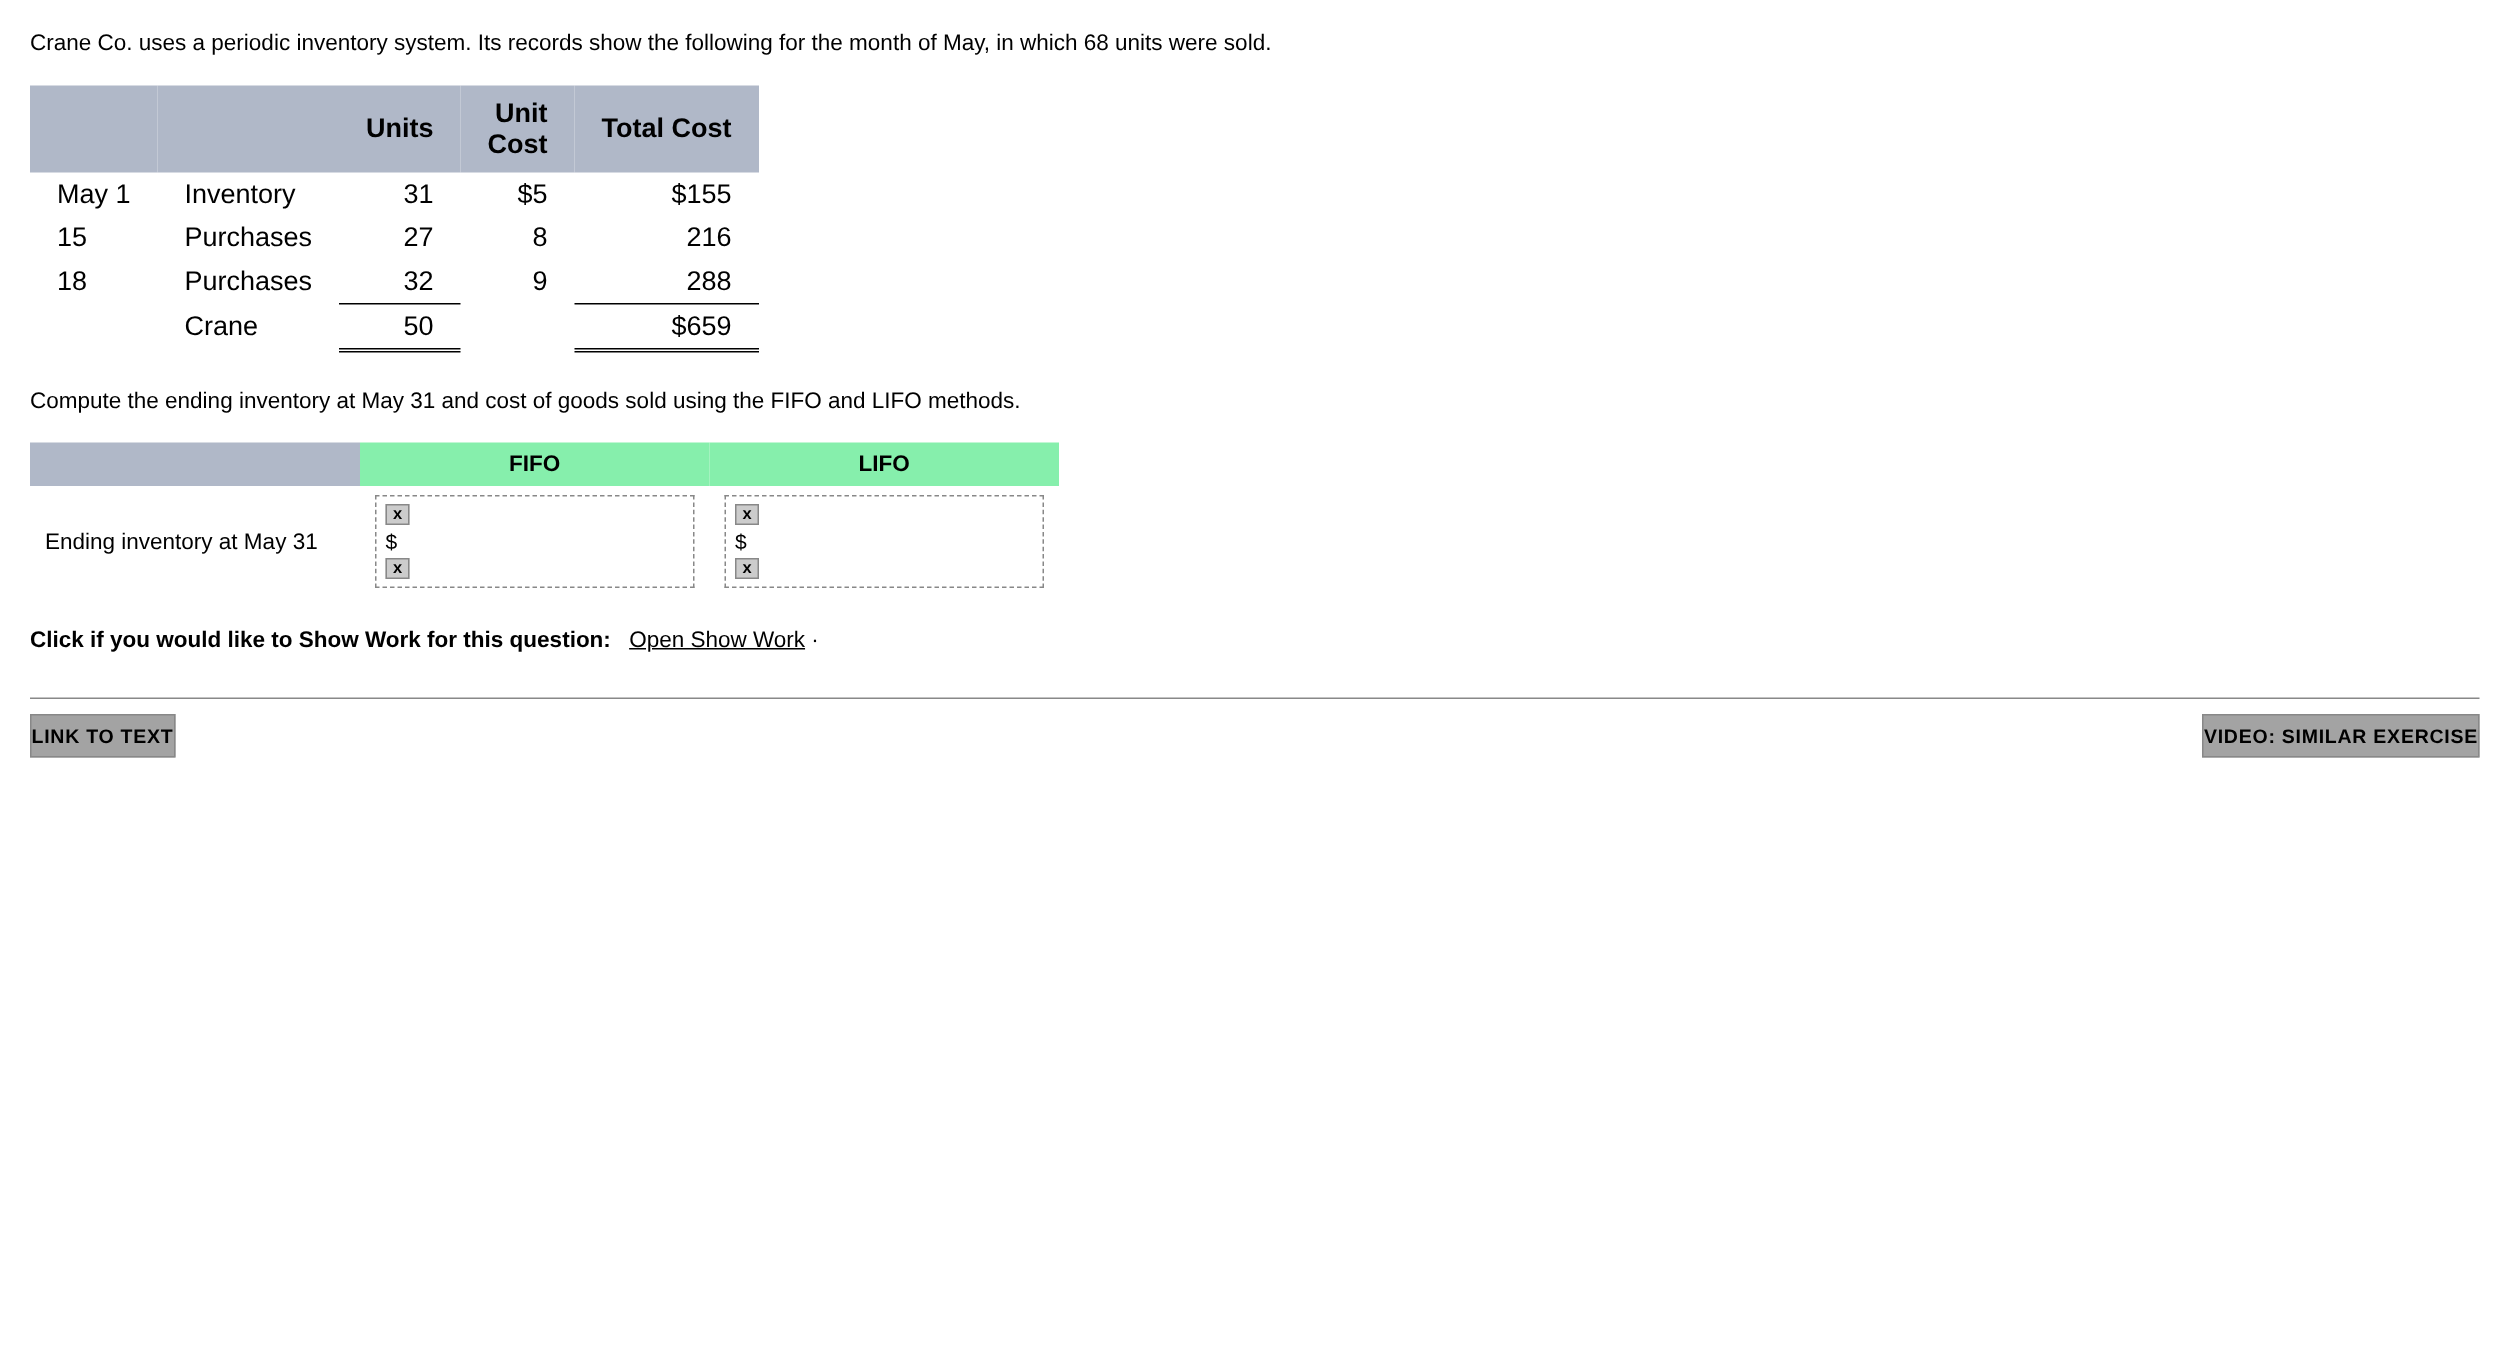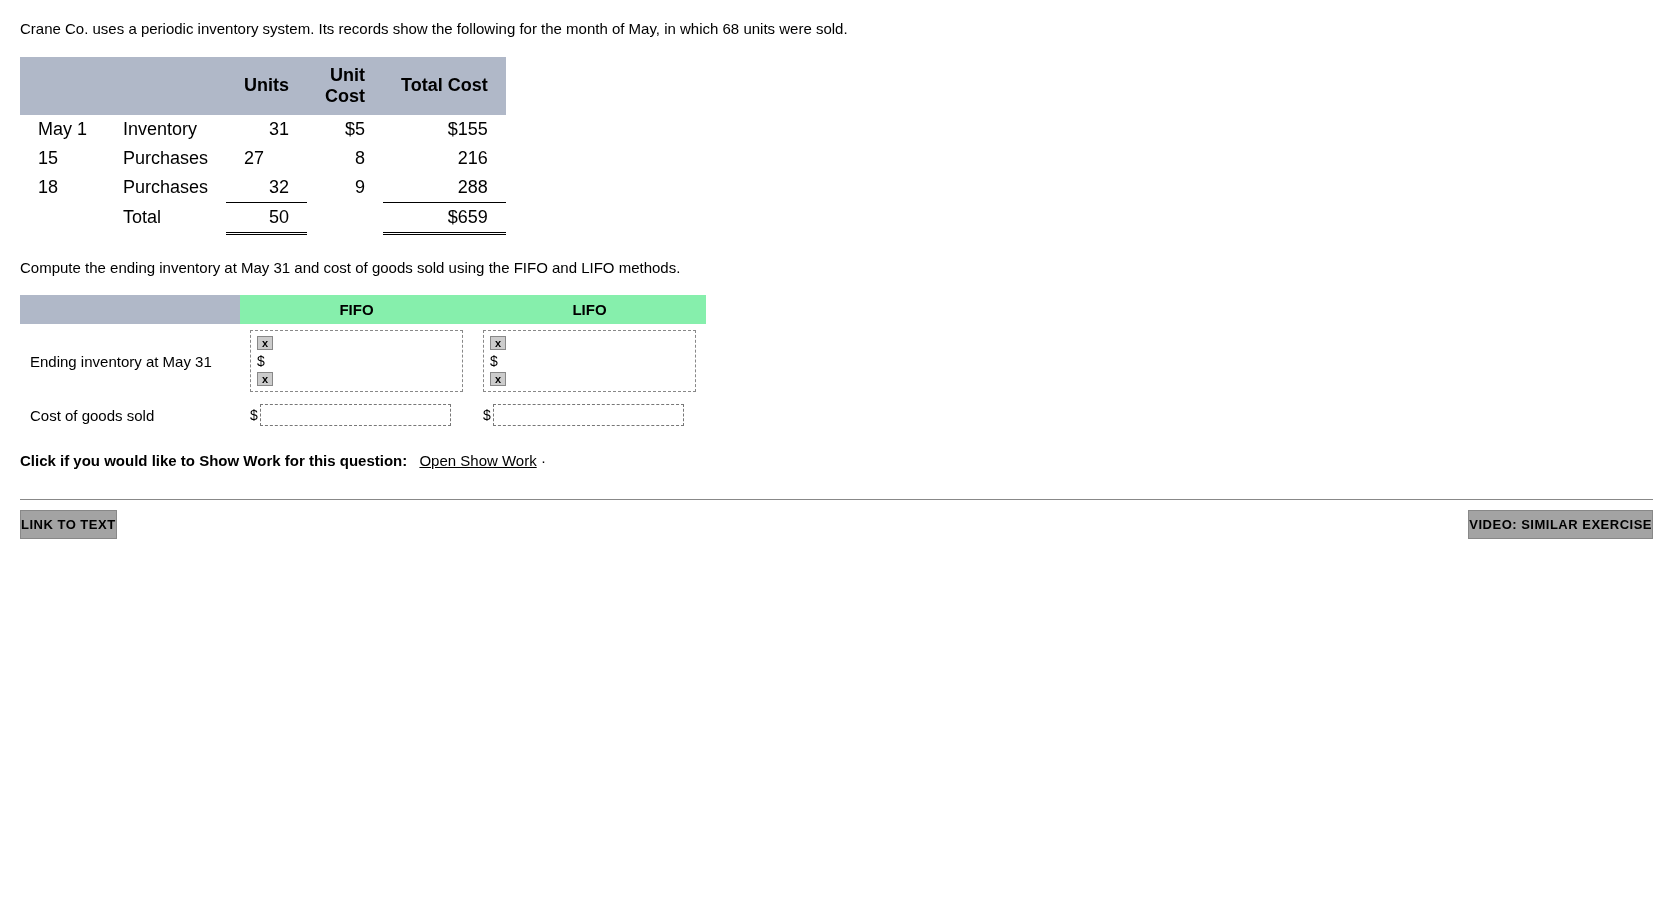--- a/index.html
+++ b/index.html
@@ -188,34 +188,34 @@
   <tr>
         <td>May 1</td>
         <td>Inventory</td>
         <td style="text-align: right;">31</td>
         <td style="text-align: right;">$5</td>
         <td style="text-align: right;">$155</td>
       </tr>
       <tr>
         <td>15</td>
         <td>Purchases</td>
-        <td style="text-align: left;">27</td>
+        <td style="text-align: right;">27</td>
         <td style="text-align: right;">8</td>
         <td style="text-align: right;">216</td>
       </tr>
       <tr>
         <td>18</td>
         <td>Purchases</td>
         <td style="text-align: right; border-bottom: 1px solid rgb(0, 0, 0);">32</td>
         <td style="text-align: right;">9</td>
         <td style="text-align: right; border-bottom: 1px solid rgb(0, 0, 0);">288</td>
       </tr>
       <tr>
         <td style="padding-bottom: 4px;"></td>
-        <td>Total</td>
+        <td>Crane</td>
         <td style="text-align: right; border-bottom: 3px double rgb(0, 0, 0);">50</td>
         <td style="text-align: right;"></td>
         <td style="text-align: right; border-bottom: 3px double rgb(0, 0, 0);">$659</td>
       </tr>
     </tbody>
 </table>
 
 <p class="compute-text">Compute the ending inventory at May 31 and cost of goods sold using the FIFO and LIFO methods.</p>
 
 <div class="answer-section">
@@ -260,41 +260,20 @@
               <input class="text-input" type="text" value="" style="">
             </div>
             <div class="input-line">
               <button class="x-btn">x</button>
               <input class="text-input" type="text" value="" style="">
             </div>
           </div>
         </td>
       </tr>
 
-      <tr>
-        <td>Cost of goods sold</td>
-
-        <td class="fifo-cell">
-          <div class="input-line">
-            <span class="dollar-prefix">$</span>
-            <div style="border:1px dashed #777; display:flex; align-items:center; padding:2px 4px; min-width:130px;">
-              <input class="text-input" type="text" value="" style="">
-            </div>
-          </div>
-        </td>
-
-        <td class="lifo-cell">
-          <div class="input-line">
-            <span class="dollar-prefix">$</span>
-            <div style="border:1px dashed #777; display:flex; align-items:center; padding:2px 4px; min-width:130px;">
-              <input class="text-input" type="text" value="" style="">
-            </div>
-          </div>
-        </td>
-      </tr>
     </tbody>
   </table>
 </div>
 
 <p class="show-work-line">
   <strong>Click if you would like to Show Work for this question:</strong>
   <a class="show-work-link" href="#">Open Show Work</a>
   <span> ·</span>
 </p>
 

